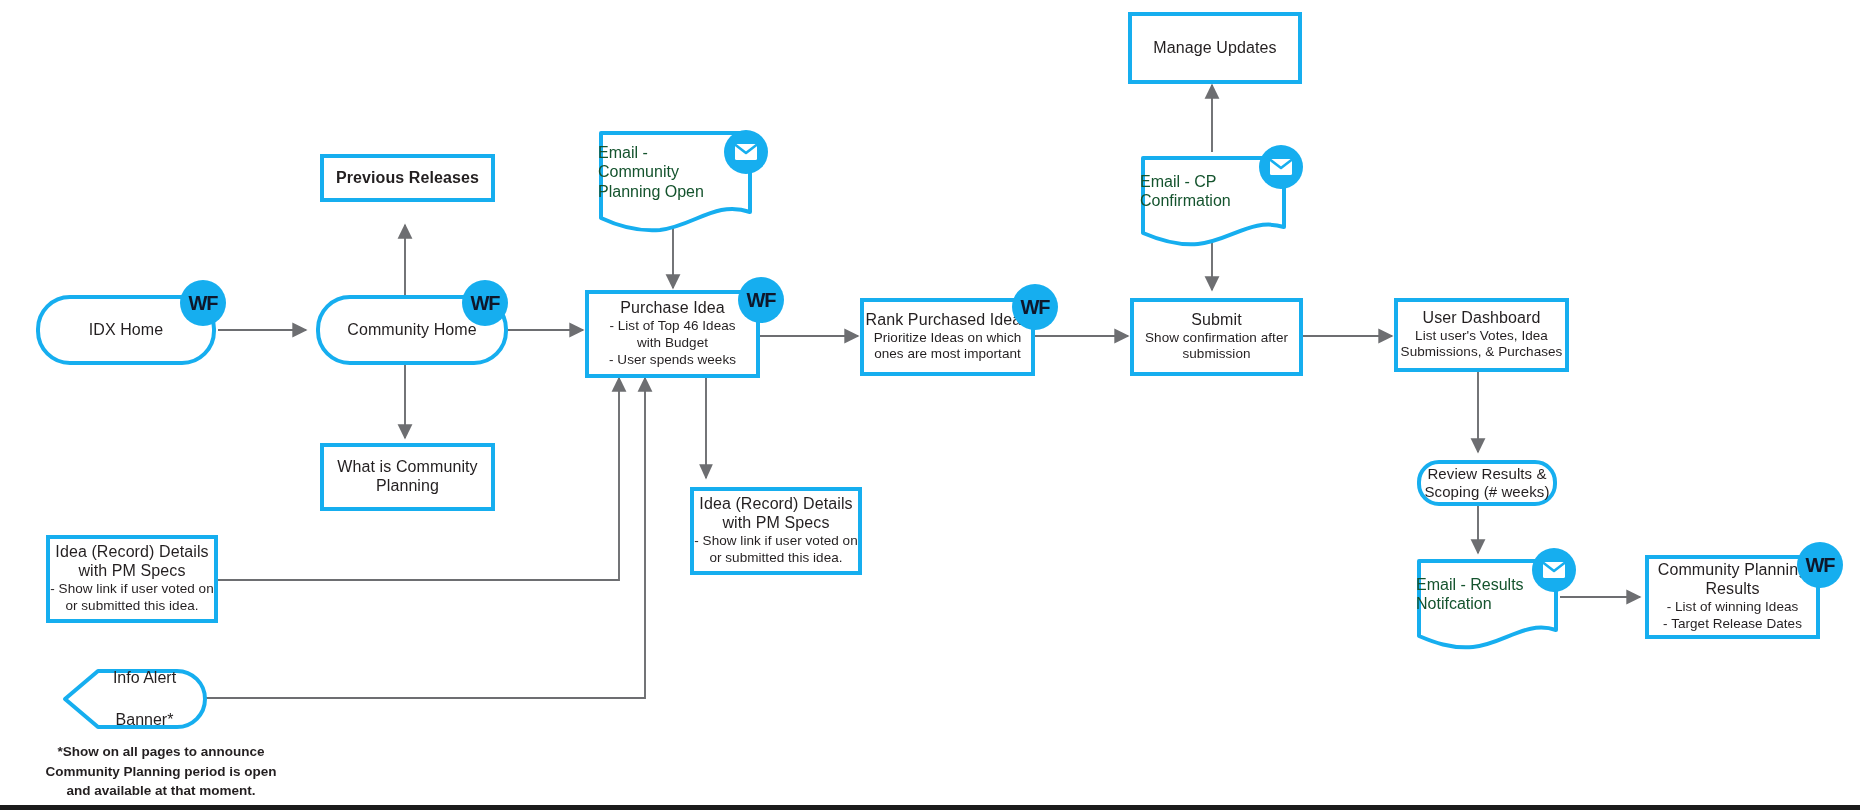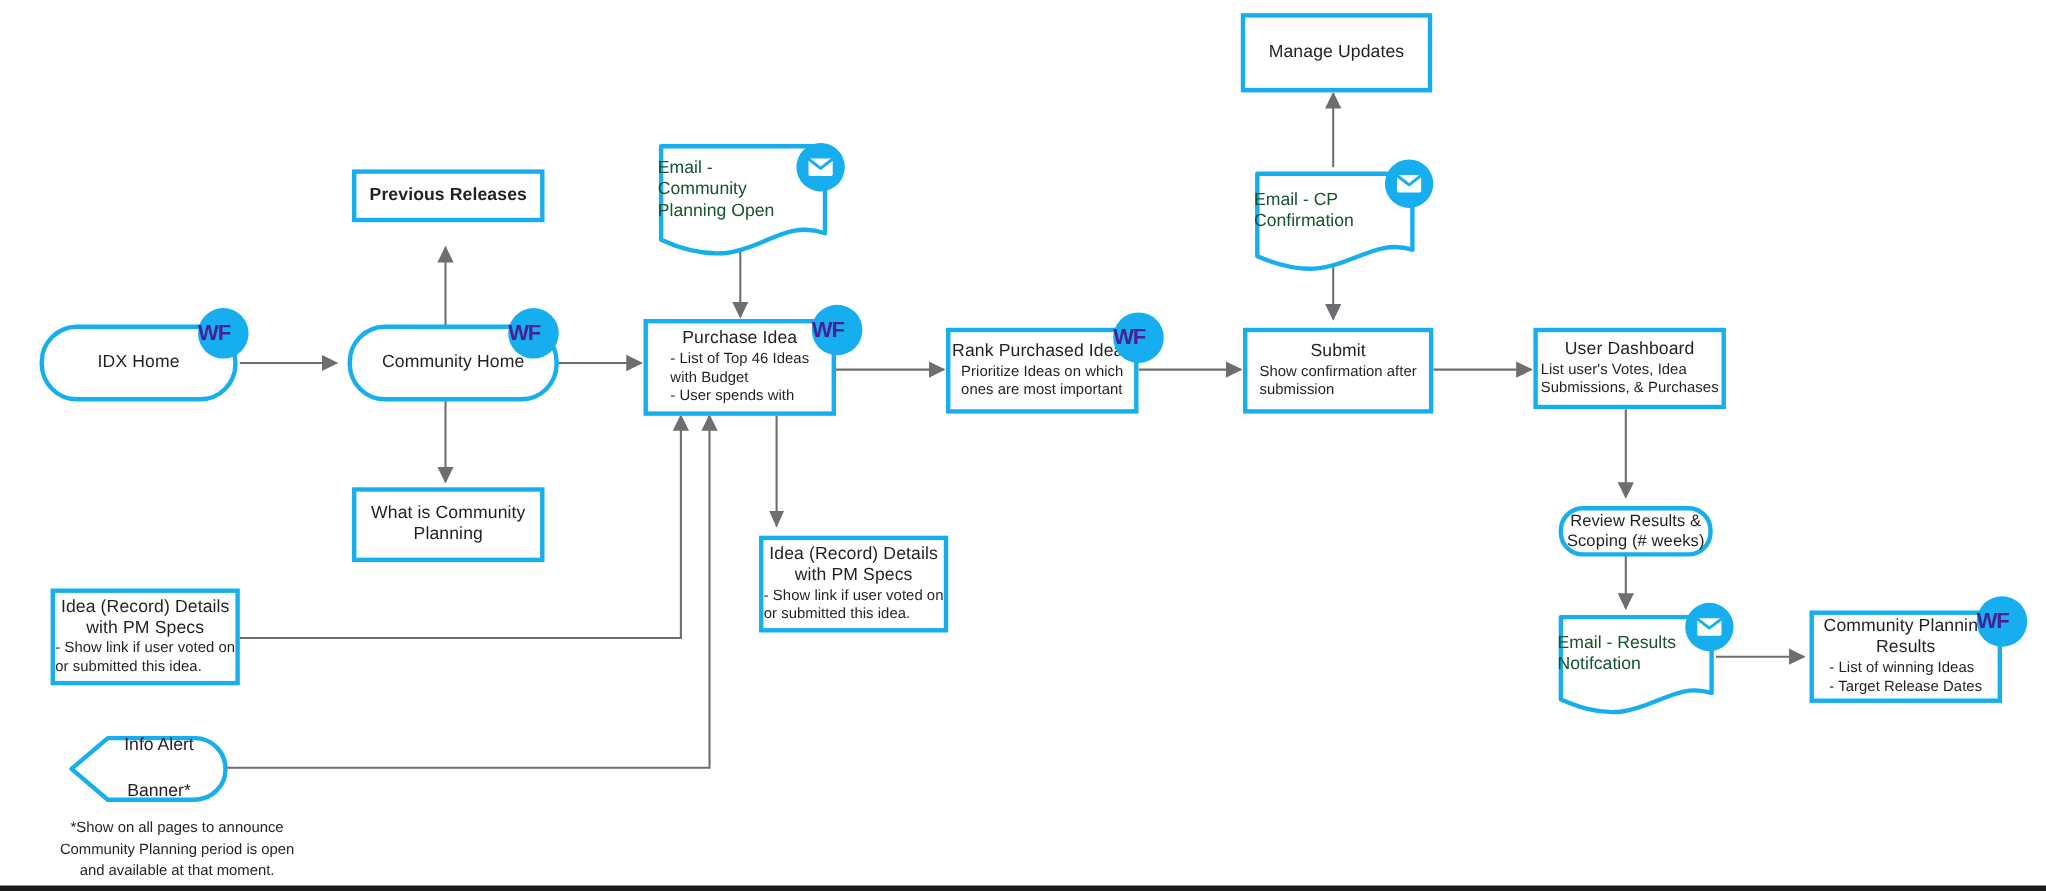--- a/index.html
+++ b/index.html
@@ -9,21 +9,21 @@
   }
   #canvas{position:absolute;left:0;top:0;width:1860px;height:810px;}
 
   
   #wires{position:absolute;left:0;top:0;width:1860px;height:810px;z-index:1;}
 
   
   .node{
     position:absolute;z-index:3;box-sizing:border-box;
     display:flex;flex-direction:column;align-items:center;justify-content:center;
-    color:#231f20;background:#ffffff;
+    text-align:center;color:#231f20;background:#ffffff;
   }
   .node .title{font-size:16px;line-height:1.18;letter-spacing:.1px;}
   .node .sub{font-size:13.5px;line-height:1.25;letter-spacing:.05px;}
   .node .sub div{white-space:nowrap;}
 
   .rect{border:4px solid #16aeef;}
   .round{border:4px solid #16aeef;border-radius:34px;}
   .round-sm{border:4px solid #16aeef;border-radius:22px;}
 
   
@@ -42,34 +42,35 @@
     position:absolute;left:0;right:0;top:0;bottom:0;
     display:flex;flex-direction:column;align-items:center;justify-content:space-between;
     text-align:center;color:#231f20;font-size:16px;line-height:1.25;
     padding-left:22px;box-sizing:border-box;
   }
   .banner svg{position:absolute;left:0;top:0;overflow:visible;}
 
   
   .wf{
     position:absolute;z-index:5;width:46px;height:46px;border-radius:50%;
-    background:#16aeef;color:#4c1d95;display:flex;align-items:center;
+    background:#16aeef;color:#0f172a;display:flex;align-items:center;justify-content:center;
     font-size:20px;font-weight:bold;letter-spacing:-1px;font-family:"Liberation Sans",sans-serif;
   }
   
   .mailbadge{
     position:absolute;z-index:5;width:44px;height:44px;border-radius:50%;
     background:#16aeef;display:flex;align-items:center;justify-content:center;
   }
   .mailbadge svg{display:block;}
 
   
   .note{
     position:absolute;z-index:3;color:#231f20;font-size:13.5px;line-height:1.45;
     text-align:center;
+    font-weight:bold;
   }
   .footer-rule{
     position:absolute;left:0;bottom:0;width:1860px;height:5px;background:#1b1b1b;z-index:6;
   }
 </style>
 </head>
 <body>
 
 <div id="canvas">
 
@@ -156,21 +157,21 @@
       <rect x="1" y="1" width="22" height="16" rx="1.5" fill="#ffffff"></rect>
       <path d="M1.6,2 L12,10 L22.4,2" fill="none" stroke="#16aeef" stroke-width="2.6" stroke-linecap="round" stroke-linejoin="round"></path>
     </svg>
   </div>
 
   <div class="node rect" style="left:585px;top:290px;width:175px;height:88px;">
     <div class="title">Purchase Idea</div>
     <div class="sub">
       <div>- List of Top 46 Ideas</div>
       <div>with Budget</div>
-      <div>- User spends with</div>
+      <div>- User spends weeks</div>
     </div>
   </div>
   <div class="wf" style="left:738px;top:277px;">
     <span>WF</span>
   </div>
 
   <div class="node rect" style="left:860px;top:298px;width:175px;height:78px;">
     <div class="title">Rank Purchased Ideas</div>
     <div class="sub">
       <div>Prioritize Ideas on which</div>

